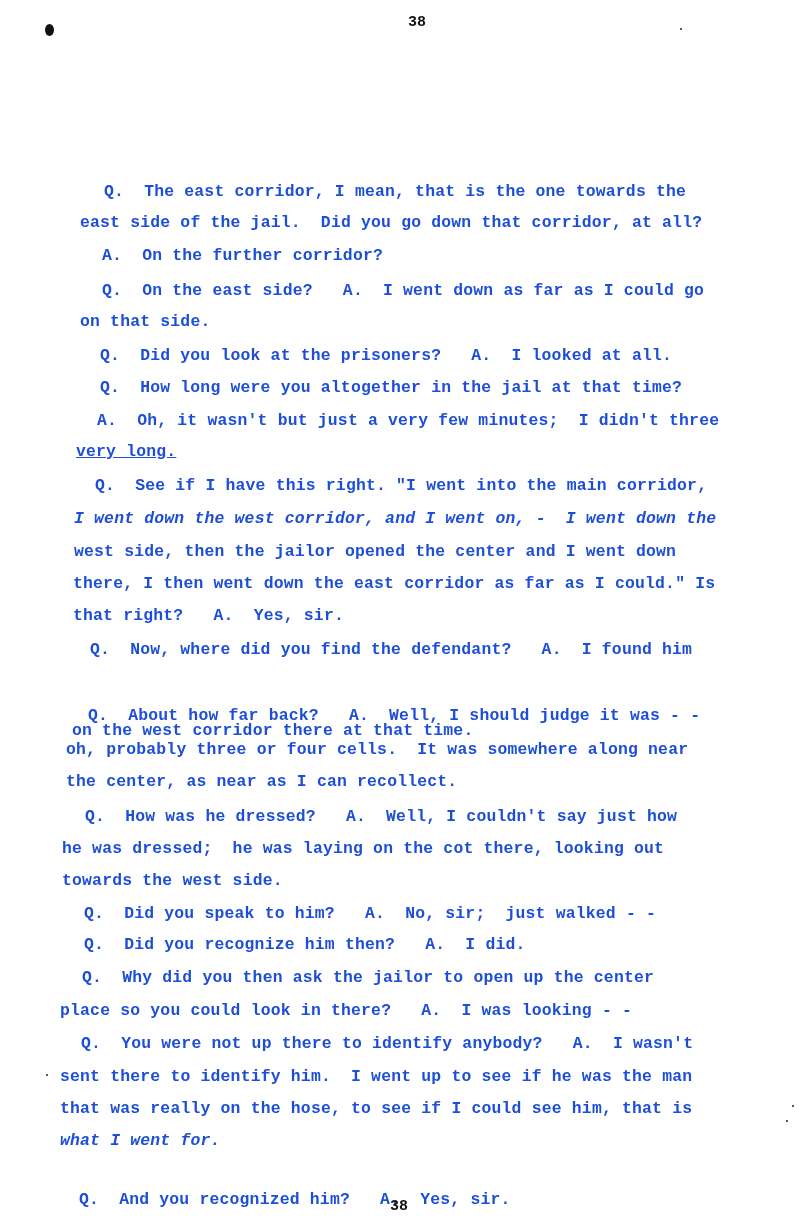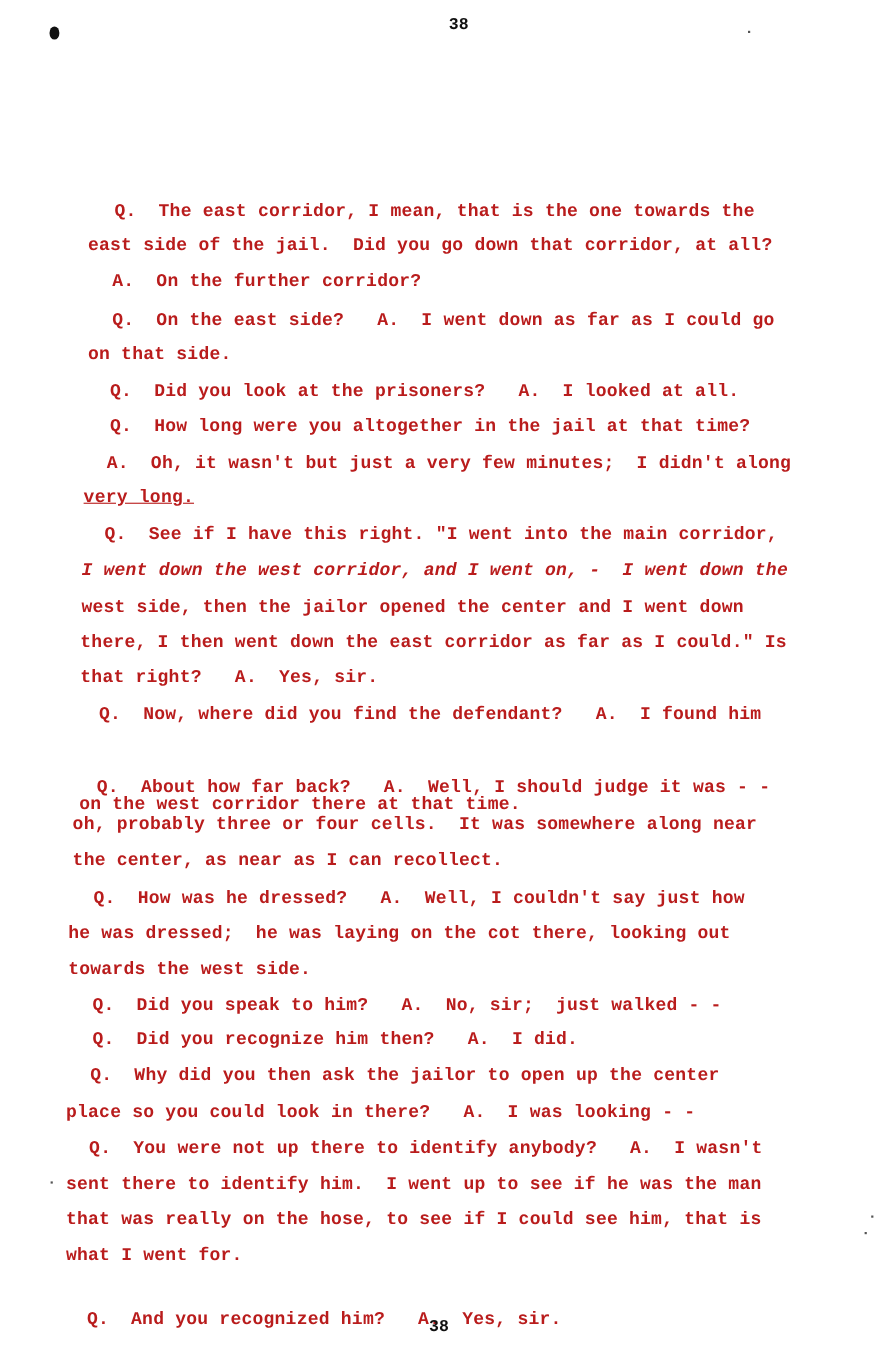--- a/index.html
+++ b/index.html
@@ -3,21 +3,21 @@
   <meta charset="utf-8">
   <style>
     html, body { margin: 0; padding: 0; background: #ffffff; }
     body { width: 800px; height: 1229px; position: relative; overflow: hidden; }
     .page { position: absolute; left: 0; top: 0; width: 800px; height: 1229px; background: #ffffff; }
     .line {
       position: absolute;
       font-family: "Liberation Mono", "DejaVu Sans Mono", monospace;
       font-weight: bold;
       font-size: 16.4px;
-      color: #b91c1c;
+      color: #1d4ed8;
       white-space: pre;
       letter-spacing: 0.2px;
       line-height: 20px;
     }
     .pagenum-top { position: absolute; left: 408px; top: 14px; font-family: "Liberation Mono", monospace; font-weight: bold; font-size: 15px; color: #111; }
     .pagenum-bottom { position: absolute; left: 390px; top: 1198px; font-family: "Liberation Mono", monospace; font-weight: bold; font-size: 15px; color: #111; }
     .hole { position: absolute; left: 45px; top: 24px; width: 9px; height: 12px; background: #111; border-radius: 50%; }
     .speck { position: absolute; width: 2px; height: 2px; background: #555; }
   </style>
 </head>
@@ -28,21 +28,21 @@
   <div class="pagenum-top">38</div>
 
   <div id="lines">
       <div class="line" style="left: 104px; top: 182px;">Q.  The east corridor, I mean, that is the one towards the</div>
       <div class="line" style="left: 80px; top: 213px;">east side of the jail.  Did you go down that corridor, at all?</div>
       <div class="line" style="left: 102px; top: 246px;">A.  On the further corridor?</div>
       <div class="line" style="left: 102px; top: 281px;">Q.  On the east side?   A.  I went down as far as I could go</div>
       <div class="line" style="left: 80px; top: 312px;">on that side.</div>
       <div class="line" style="left: 100px; top: 346px;">Q.  Did you look at the prisoners?   A.  I looked at all.</div>
       <div class="line" style="left: 100px; top: 378px;">Q.  How long were you altogether in the jail at that time?</div>
-      <div class="line" style="left: 97px; top: 411px;">A.  Oh, it wasn't but just a very few minutes;  I didn't along</div>
+      <div class="line" style="left: 97px; top: 411px;">A.  Oh, it wasn't but just a very few minutes;  I didn't three</div>
       <div class="line" style="left: 76px; top: 442px; text-decoration: underline;">very long.</div>
       <div class="line" style="left: 95px; top: 476px;">Q.  See if I have this right. "I went into the main corridor,</div>
       <div class="line" style="left: 74px; top: 509px; font-style: italic;">I went down the west corridor, and I went on, -  I went down the</div>
       <div class="line" style="left: 74px; top: 542px;">west side, then the jailor opened the center and I went down</div>
       <div class="line" style="left: 73px; top: 574px;">there, I then went down the east corridor as far as I could." Is</div>
       <div class="line" style="left: 73px; top: 606px;">that right?   A.  Yes, sir.</div>
       <div class="line" style="left: 90px; top: 640px;">Q.  Now, where did you find the defendant?   A.  I found him</div>
       <div class="line" style="left: 72px; top: 673px; margin-top: 48px;">on the west corridor there at that time.</div>
       <div class="line" style="left: 88px; top: 706px;">Q.  About how far back?   A.  Well, I should judge it was - -</div>
       <div class="line" style="left: 66px; top: 740px;">oh, probably three or four cells.  It was somewhere along near</div>
@@ -50,21 +50,21 @@
       <div class="line" style="left: 85px; top: 807px;">Q.  How was he dressed?   A.  Well, I couldn't say just how</div>
       <div class="line" style="left: 62px; top: 839px;">he was dressed;  he was laying on the cot there, looking out</div>
       <div class="line" style="left: 62px; top: 871px;">towards the west side.</div>
       <div class="line" style="left: 84px; top: 904px;">Q.  Did you speak to him?   A.  No, sir;  just walked - -</div>
       <div class="line" style="left: 84px; top: 935px;">Q.  Did you recognize him then?   A.  I did.</div>
       <div class="line" style="left: 82px; top: 968px;">Q.  Why did you then ask the jailor to open up the center</div>
       <div class="line" style="left: 60px; top: 1001px;">place so you could look in there?   A.  I was looking - -</div>
       <div class="line" style="left: 81px; top: 1034px;">Q.  You were not up there to identify anybody?   A.  I wasn't</div>
       <div class="line" style="left: 60px; top: 1067px;">sent there to identify him.  I went up to see if he was the man</div>
       <div class="line" style="left: 60px; top: 1099px;">that was really on the hose, to see if I could see him, that is</div>
-      <div class="line" style="left: 60px; top: 1131px;">what I went for.</div>
+      <div class="line" style="left: 60px; top: 1131px; font-style: italic;">what I went for.</div>
       <div class="line" style="left: 79px; top: 1190px;">Q.  And you recognized him?   A.  Yes, sir.</div>
     </div>
 
   <div class="pagenum-bottom">38</div>
 
   <div class="speck" style="left:680px;top:28px;"></div>
   <div class="speck" style="left:792px;top:1105px;"></div>
   <div class="speck" style="left:786px;top:1120px;"></div>
   <div class="speck" style="left:46px;top:1074px;"></div>
 </div>

